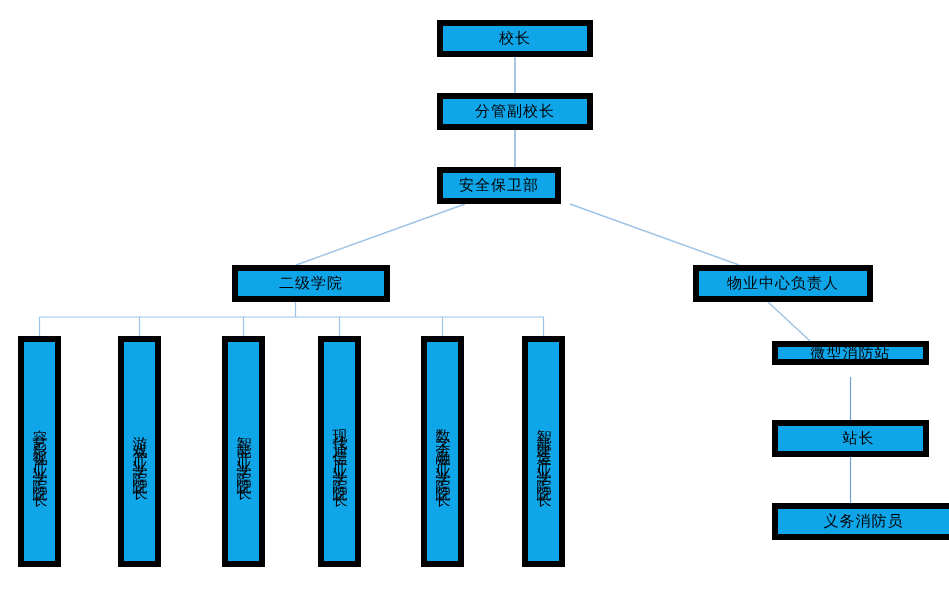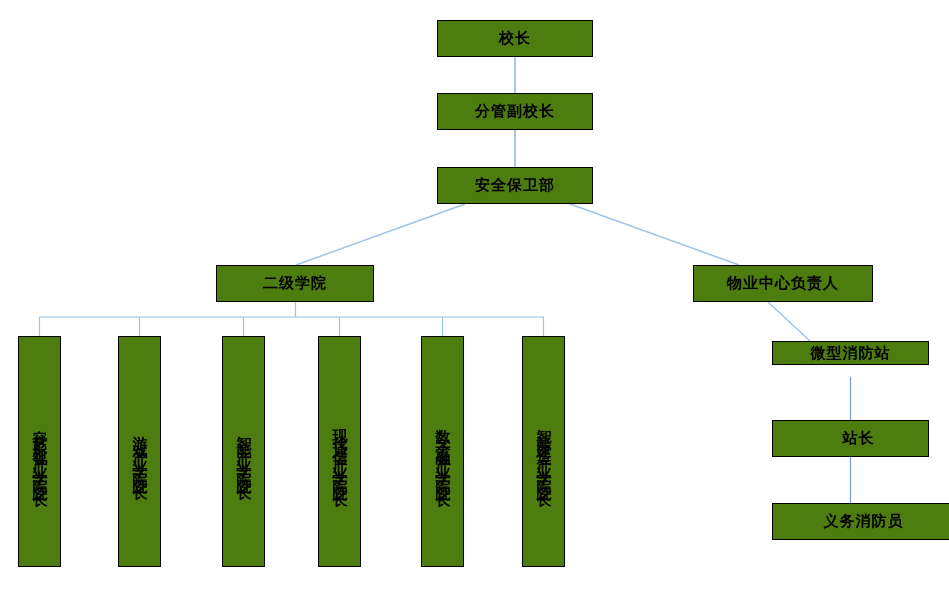--- a/index.html
+++ b/index.html
@@ -17,28 +17,28 @@
   }
   .wires {
     position: absolute;
     left: 0;
     top: 0;
     width: 949px;
     height: 612px;
   }
   .node {
     position: absolute;
-    background: #4d7c0f;
-    border: 1px solid #000000;
+    background: #0ea5e9;
+    border: 6px solid #000000;
     box-sizing: border-box;
     color: #000000;
     display: flex;
     align-items: center;
     justify-content: center;
-    font-weight: 700;
+    font-weight: 400;
   }
   .hnode {
     font-size: 15px;
     letter-spacing: 1px;
     white-space: nowrap;
   }
   .vnode {
     font-size: 15px;
   }
   .vlabel {
@@ -72,23 +72,23 @@
 
     <line x1="768" y1="302" x2="810" y2="341" stroke="#9cc2e5" stroke-width="1.4"></line>
     <line x1="850.5" y1="377" x2="850.5" y2="420" stroke="#6d9fd4" stroke-width="1.2"></line>
     <line x1="850.5" y1="457" x2="850.5" y2="503" stroke="#6d9fd4" stroke-width="1.2"></line>
   </svg>
 
   <div class="node hnode" style="left:437px; top:20px;  width:156px; height:37px;">校长</div>
 
   <div class="node hnode" style="left:437px; top:93px;  width:156px; height:37px;">分管副校长</div>
 
-  <div class="node hnode" style="left:437px; top:167px; width:156px; height:37px;text-align:center;">安全保卫部</div>
+  <div class="node hnode" style="left:437px; top:167px; width:124px; height:37px;text-align:center;">安全保卫部</div>
 
-  <div class="node hnode" style="left:216px; top:265px; width:158px; height:37px;">二级学院</div>
+  <div class="node hnode" style="left:232px; top:265px; width:158px; height:37px;">二级学院</div>
 
   <div class="node hnode" style="left:693px; top:265px; width:180px; height:37px;">物业中心负责人</div>
 
   <div class="node vnode" style="left:18px;  top:336px; width:43px; height:231px;">
     <span class="vlabel">容艺影视产业学院院长</span>
   </div>
 
   <div class="node vnode" style="left:118px; top:336px; width:43px; height:231px;">
     <span class="vlabel">游戏产业学院院长</span>
   </div>

